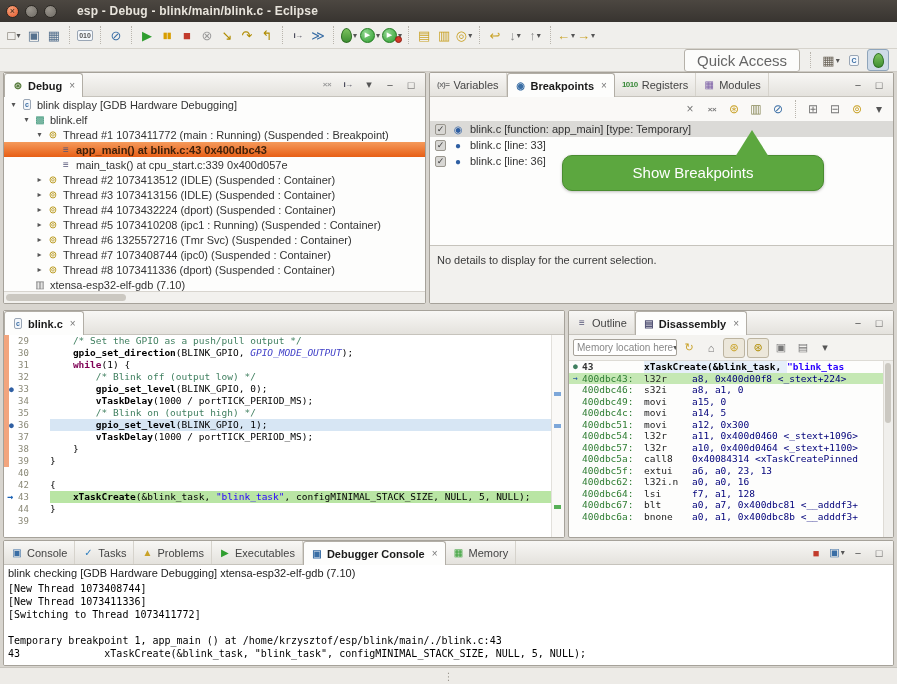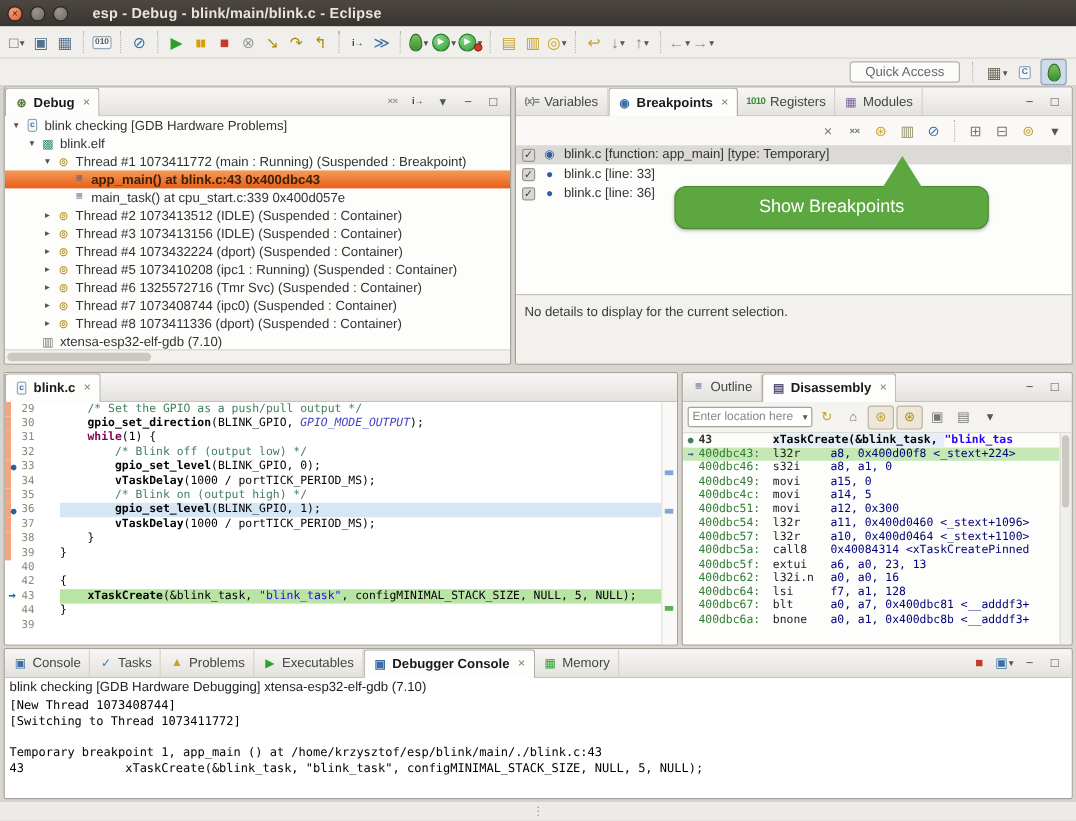--- a/index.html
+++ b/index.html
@@ -17,21 +17,21 @@
   .tsep{width:0;height:18px;border-left:1px dotted #b9b5ad;margin:0 5px}
   .ticon{height:20px;min-width:18px;display:inline-flex;align-items:center;justify-content:center;font-size:13px;border-radius:3px;padding:0 1px;cursor:default;position:relative}
   .ticon.tog{background:#ece7da;border:1px solid #bcb4a0}
   .ticon.act{background:#cfdbe8;border:1px solid #8fa5bb}
   .ticon .ddarr{font-size:8px;color:#555;margin-left:1px}
   .boxtx{font-size:7px;font-weight:bold;border:1px solid #9aa6b5;border-radius:2px;padding:0 1px;background:#f4f7fb;line-height:9px}
   .smtx{font-size:8px;font-weight:bold;letter-spacing:-.5px}
   .runbody{width:13px;height:13px;border-radius:50%;background:radial-gradient(circle at 35% 30%,#8fd68f,#2f9e2f);color:#fff;font-size:7px;display:inline-flex;align-items:center;justify-content:center;border:1px solid #1f7a1f}
   .reddot{position:absolute;right:1px;bottom:2px;width:5px;height:5px;border-radius:50%;background:#d33a2a;border:1px solid #8e1f12}
   .bugbody{width:9px;height:13px;background:linear-gradient(#7cc25e,#3f8f33);border:1px solid #2c6e22;border-radius:50% 50% 50% 50%/60% 60% 40% 40%;display:inline-block}
-  .quick-access{font-size:11px;color:#666;background:#FCFCFB;border:1px solid #b5b1a9;border-radius:3px;padding:2px 12px}
+  .quick-access{font-size:15px;color:#666;background:#FCFCFB;border:1px solid #b5b1a9;border-radius:3px;padding:2px 12px}
   .vsep{width:0;height:16px;border-left:1px dotted #b9b5ad}
   .persp{display:flex;align-items:center;gap:3px}
   
   .workbench{position:absolute;top:70px;left:0;width:897px;height:598px}
   .panel{position:absolute;background:#FDFDFC;border:1px solid #A6A29A;border-radius:2px;display:flex;flex-direction:column;overflow:hidden;box-sizing:border-box}
   .tabbar{height:23px;min-height:23px;background:linear-gradient(#F8F7F5,#E4E2DD);border-bottom:1px solid #C6C3BC;display:flex;align-items:stretch;justify-content:space-between}
   .tabs{display:flex;align-items:stretch}
   .tab{display:flex;align-items:center;gap:4px;padding:0 7px;font-size:11px;color:#444;border-right:1px solid #D6D3CC;white-space:nowrap}
   .tab.active{background:#FDFDFC;font-weight:bold;color:#1a1a1a;border:1px solid #B2AEA6;border-bottom:0;border-top-left-radius:3px;border-top-right-radius:3px;margin-bottom:-1px}
   .tab .tabicon{height:14px;min-width:12px;font-size:10px;padding:0}
@@ -253,21 +253,21 @@
           </span>
         </div>
     </div>
     <div class="tree" id="debug-tree">
         <div class="trow">
           <span style="width: 4px;"></span>
           <span class="expander">▾</span>
           <span class="ticon treeicon">
             <span class="boxtx" style="color: rgb(58, 110, 165);">c</span>
           </span>
-          <span class="tlabel">blink checking [GDB Hardware Problems]</span>
+          <span class="tlabel">blink display [GDB Hardware Debugging]</span>
         </div>
         <div class="trow">
           <span style="width: 17px;"></span>
           <span class="expander">▾</span>
           <span class="ticon treeicon">
             <span style="color: rgb(47, 143, 111);">▩</span>
           </span>
           <span class="tlabel">blink.elf</span>
         </div>
         <div class="trow">
@@ -612,21 +612,21 @@
           <span class="ticon">
             <span style="color: rgb(85, 85, 85);">−</span>
           </span>
           <span class="ticon">
             <span style="color: rgb(85, 85, 85);">□</span>
           </span>
         </div>
     </div>
     <div class="dis-toolbar" id="dis-toolbar">
       <span class="loc-combo">
-        <span>Enter location here</span>
+        <span>Memory location here</span>
         <span class="cdd">▾</span>
       </span>
     <span class="ticon">
           <span style="color: rgb(201, 162, 39);">↻</span>
         </span>
         <span class="ticon">
           <span style="color: rgb(119, 119, 119);">⌂</span>
         </span>
         <span class="ticon tog">
           <span style="color: rgb(201, 162, 39);">⊛</span>
@@ -720,20 +720,21 @@
             <span style="color: rgb(85, 85, 85);">−</span>
           </span>
           <span class="ticon">
             <span style="color: rgb(85, 85, 85);">□</span>
           </span>
         </div>
     </div>
     <div class="con-body" id="con-body">
       <div class="con-head">blink checking [GDB Hardware Debugging] xtensa-esp32-elf-gdb (7.10)</div>
     <div class="con-line">[New Thread 1073408744]</div>
+        <div class="con-line">[New Thread 1073411336]</div>
         <div class="con-line">[Switching to Thread 1073411772]</div>
         <div class="con-line"></div>
         <div class="con-line">Temporary breakpoint 1, app_main () at /home/krzysztof/esp/blink/main/./blink.c:43</div>
         <div class="con-line">43              xTaskCreate(&amp;blink_task, "blink_task", configMINIMAL_STACK_SIZE, NULL, 5, NULL);</div>
       </div>
   </div>
 
 </div>
 
 <div class="statusbar">

